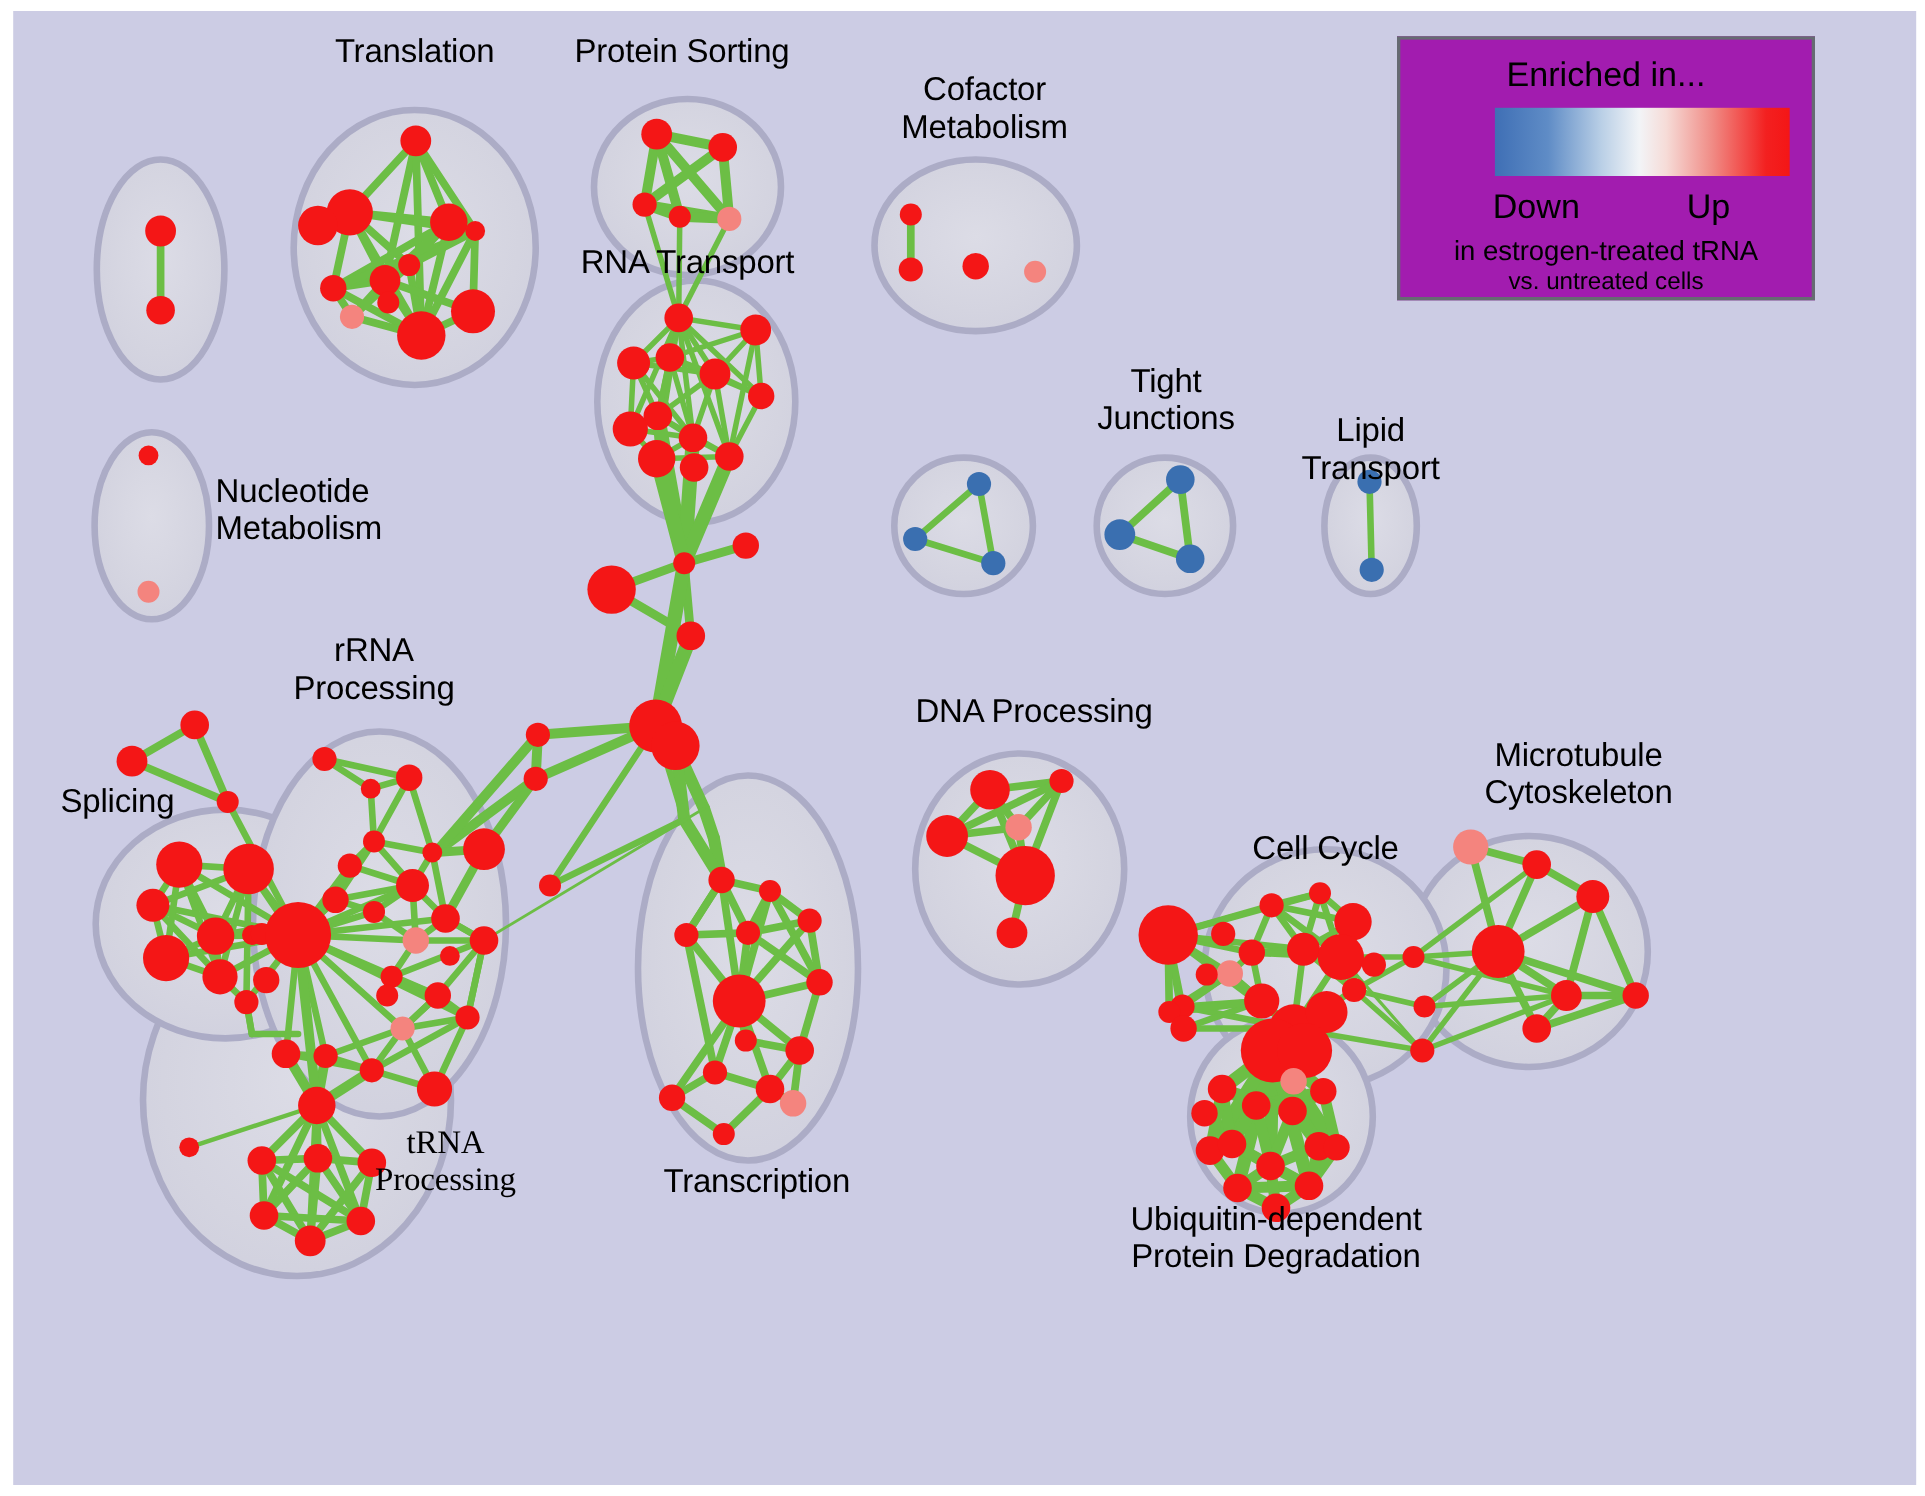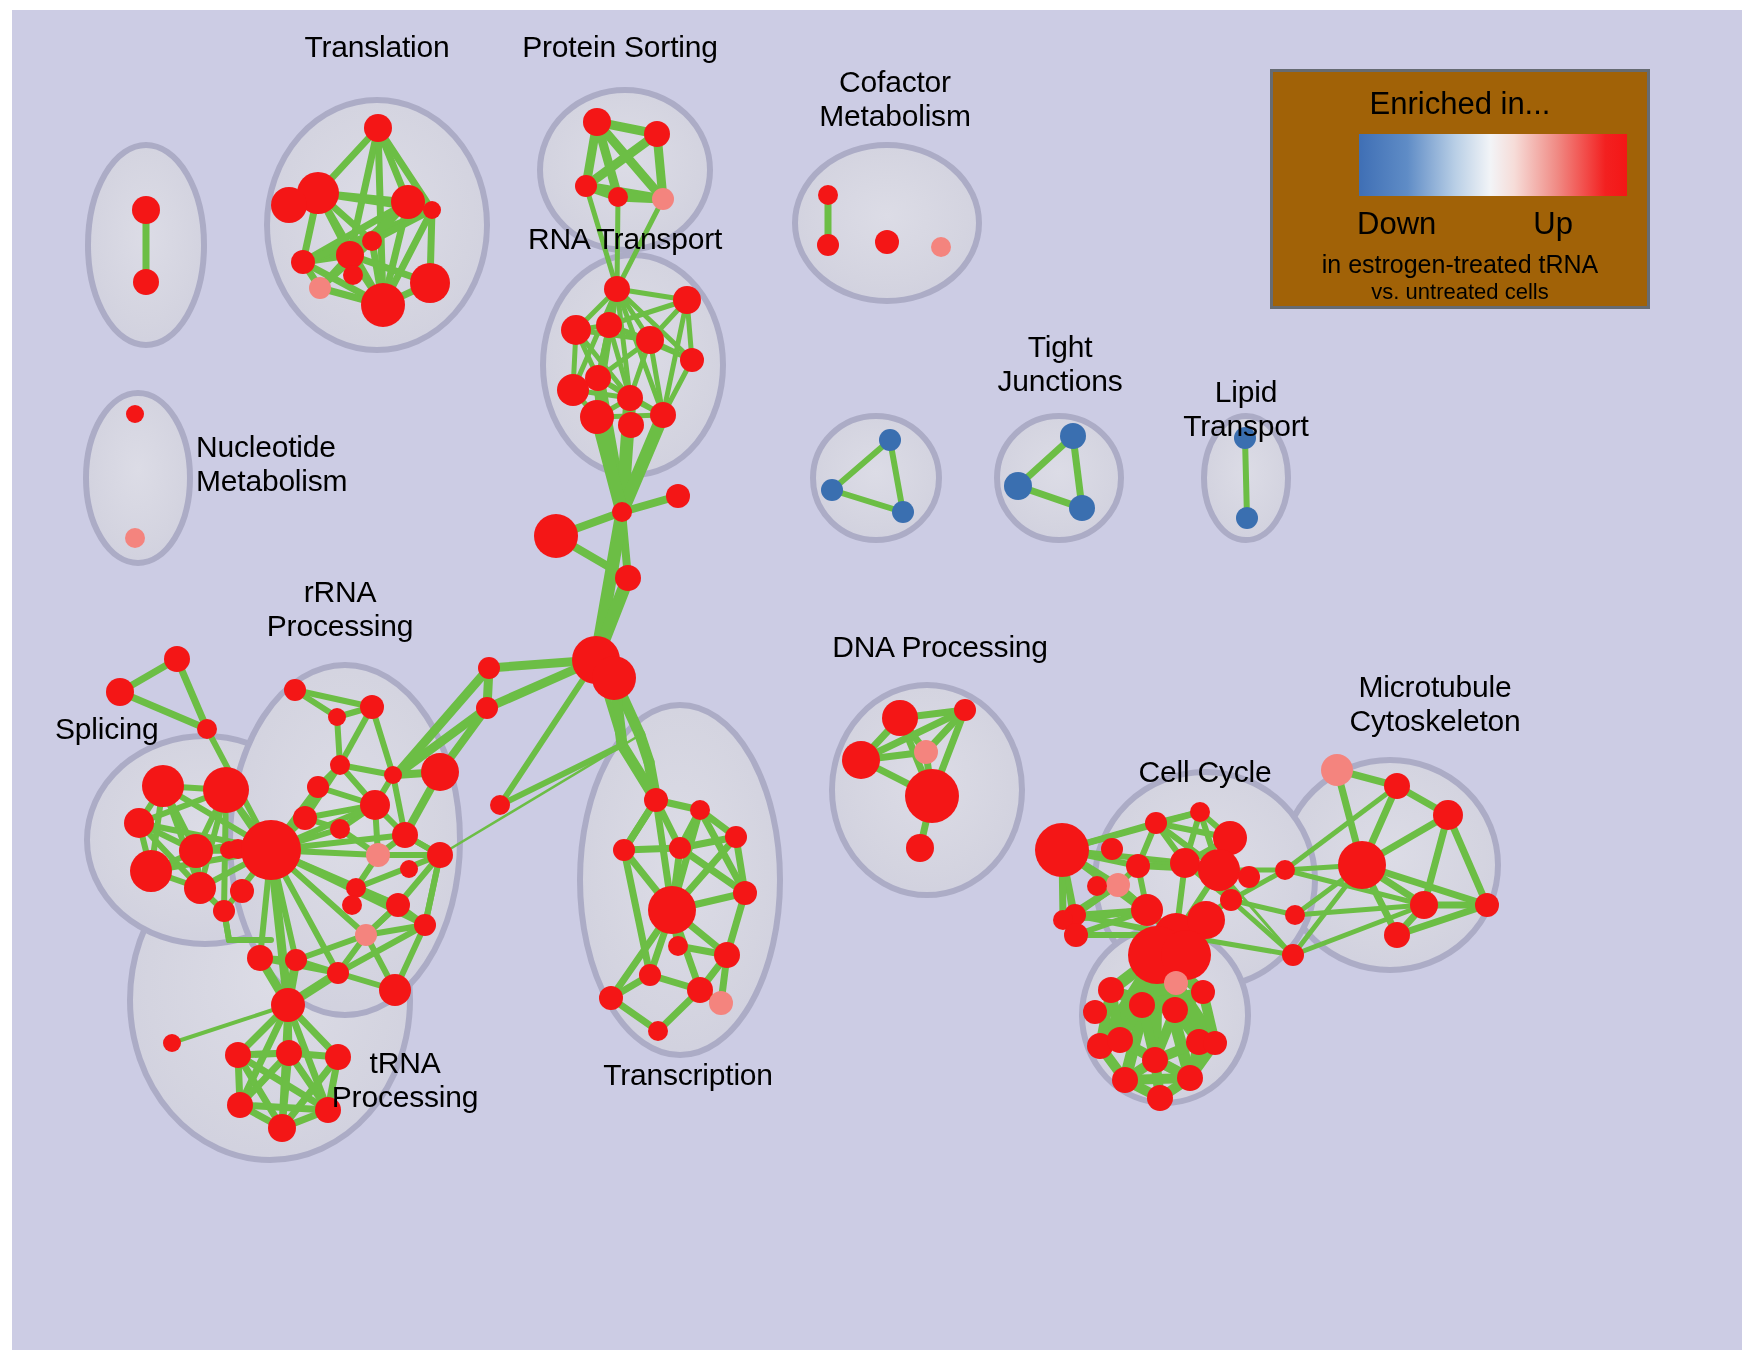--- a/index.html
+++ b/index.html
@@ -2,21 +2,21 @@
 <html><head>
 <meta charset="utf-8">
 <style>
   html,body{margin:0;padding:0;background:#ffffff;}
   body{width:1750px;height:1360px;font-family:"Liberation Sans",sans-serif;}
   #stage{position:relative;width:1750px;height:1360px;background:#ffffff;overflow:hidden;}
   #canvasbg{position:absolute;left:12px;top:10px;width:1730px;height:1340px;background:#ccccE4;}
   svg#net{position:absolute;left:0;top:0;width:1750px;height:1360px;}
   .clabel{position:absolute;color:#000;font-size:30px;line-height:34px;white-space:pre;text-align:center;letter-spacing:-0.2px;}
   
-  #legend{position:absolute;left:1270px;top:33px;width:380px;height:240px;background:#a16207;border:3px solid #666b72;box-sizing:border-box;margin-top:36px;}
+  #legend{position:absolute;left:1270px;top:33px;width:380px;height:240px;background:#a21caf;border:3px solid #666b72;box-sizing:border-box;}
   #legend .ltitle{position:absolute;top:14px;left:0;width:100%;text-align:center;font-size:31px;color:#000;}
   #legend .bar{position:absolute;top:62px;left:86px;width:268px;height:62px;
       background:linear-gradient(to right,#3f6fb5 0%,#5f8cc6 18%,#b9cfe6 36%,#f2f4f7 49%,#f6dcd8 58%,#f08a84 74%,#f32020 92%,#f41616 100%);}
   #legend .ldown{position:absolute;top:134px;left:84px;font-size:31px;color:#000;}
   #legend .lup{position:absolute;top:134px;right:74px;font-size:31px;color:#000;}
   #legend .lsub1{position:absolute;top:178px;left:0;width:100%;text-align:center;font-size:25px;color:#000;}
   #legend .lsub2{position:absolute;top:207px;left:0;width:100%;text-align:center;font-size:22px;color:#000;}
 </style>
 </head>
 <body>
@@ -722,27 +722,29 @@
 Metabolism</div>
   <div class="clabel" style="left:196px;top:430px;width:240px;text-align:left;">Nucleotide
 Metabolism</div>
   <div class="clabel" style="left:970px;top:330px;width:180px;">Tight
 Junctions</div>
   <div class="clabel" style="left:1156px;top:330px;width:180px;margin-top:45px;">Lipid
 Transport</div>
   <div class="clabel" style="left:55px;top:712px;width:180px;text-align:left;">Splicing</div>
   <div class="clabel" style="left:240px;top:575px;width:200px;">rRNA
 Processing</div>
-  <div class="clabel" style="left:305px;top:1046px;width:200px;">tRNA
+  <div class="clabel" style="left:305px;top:1022px;width:200px;font-family:Liberation Serif, serif;">tRNA
 Processing</div>
   <div class="clabel" style="left:568px;top:1058px;width:240px;">Transcription</div>
   <div class="clabel" style="left:815px;top:630px;width:250px;">DNA Processing</div>
   <div class="clabel" style="left:1105px;top:755px;width:200px;">Cell Cycle</div>
   <div class="clabel" style="left:1300px;top:670px;width:270px;">Microtubule
 Cytoskeleton</div>
+  <div class="clabel" style="left:990px;top:1092px;width:340px;">Ubiquitin-dependent
+Protein Degradation</div>
 
   <div id="legend">
     <div class="ltitle">Enriched in...</div>
     <div class="bar"></div>
     <div class="ldown">Down</div>
     <div class="lup">Up</div>
     <div class="lsub1">in estrogen-treated tRNA</div>
     <div class="lsub2">vs. untreated cells</div>
   </div>
 </div>

